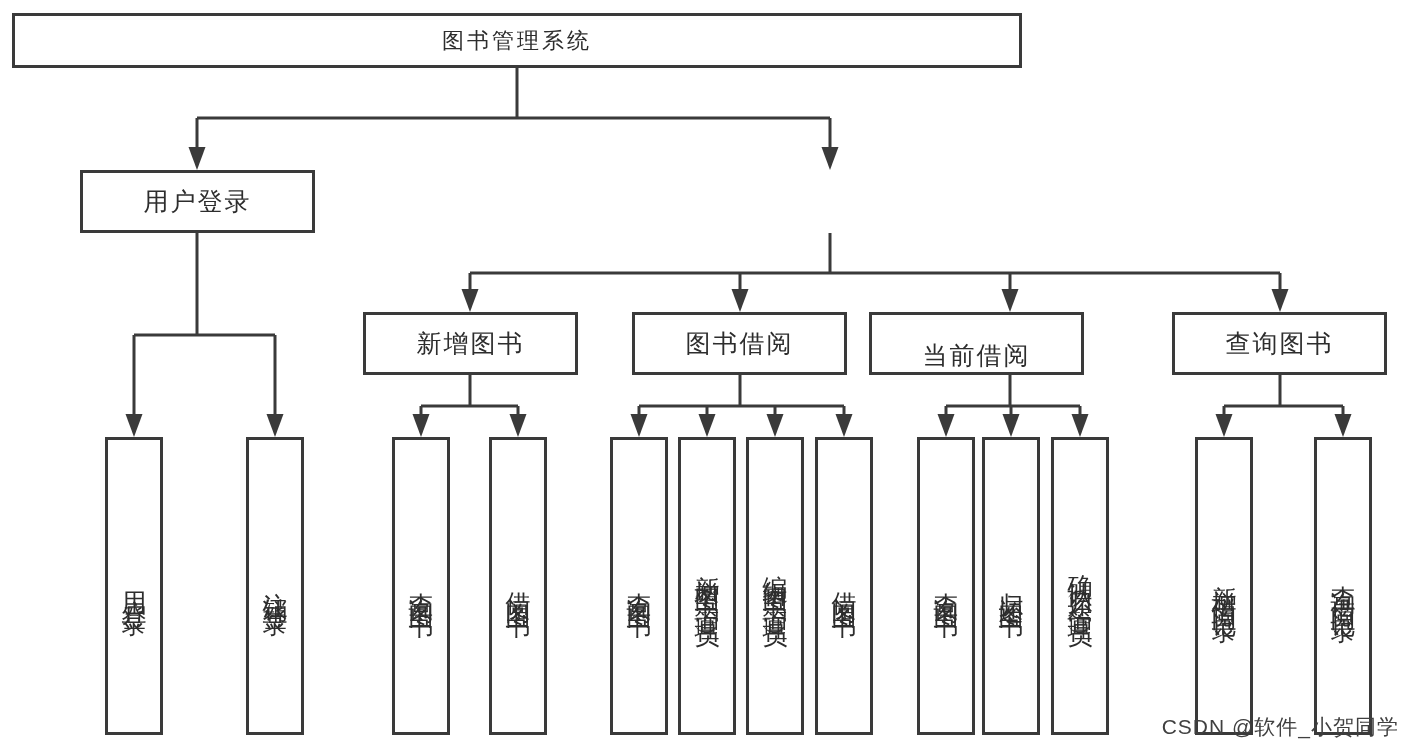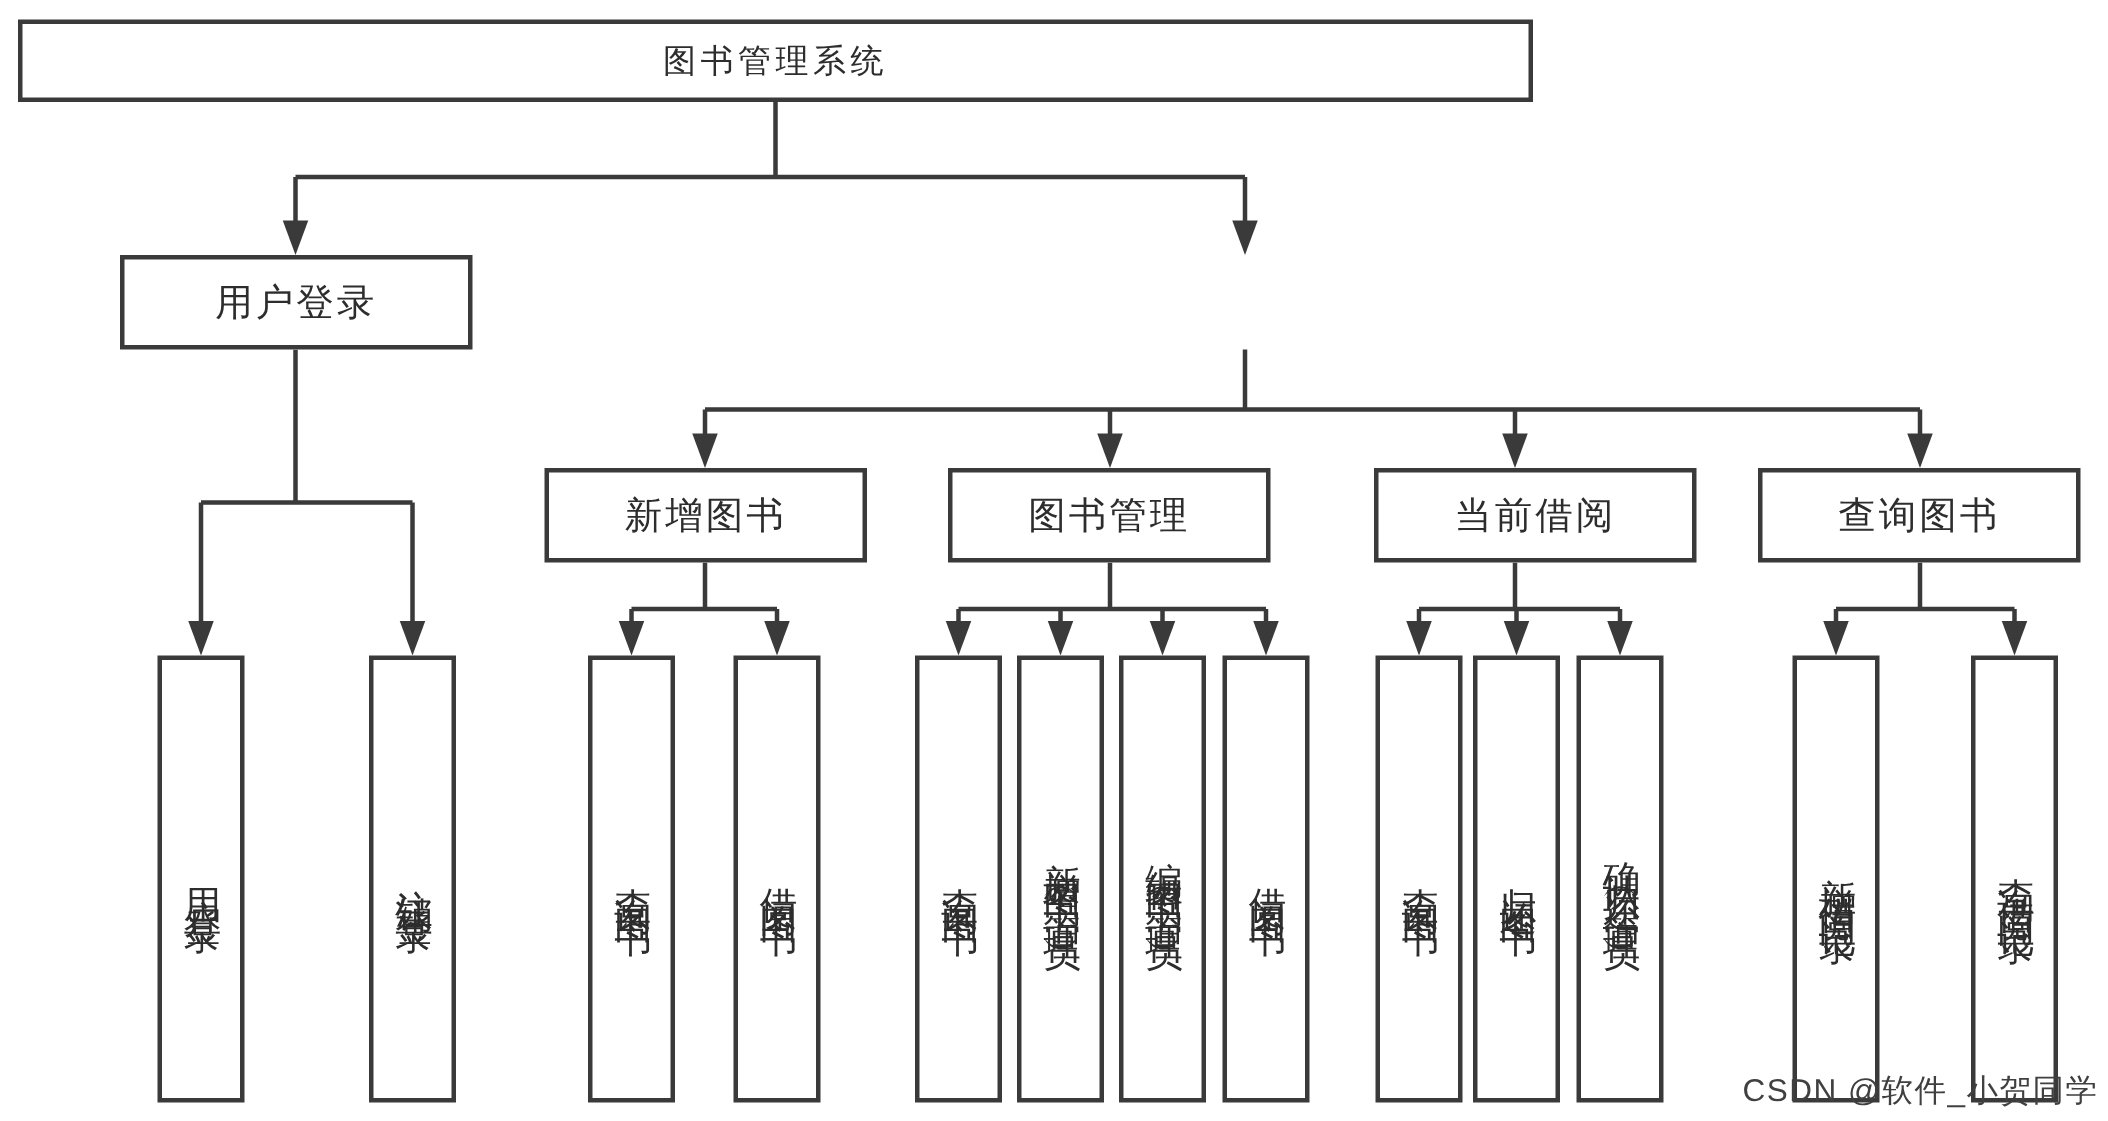--- a/index.html
+++ b/index.html
@@ -104,23 +104,23 @@
   </div>
 
   <div class="node node-h lvl lvl1" style="left:80px;">
     <span>用户登录</span>
   </div>
 
   <div class="node node-h lvl lvl2" style="left:363px;">
     <span>新增图书</span>
   </div>
   <div class="node node-h lvl lvl2" style="left:632px;">
-    <span>图书管理</span>
+    <span>图书借阅</span>
   </div>
-  <div class="node node-h lvl lvl2" style="left:916px;">
+  <div class="node node-h lvl lvl2" style="left:869px;align-items:flex-end;">
     <span>当前借阅</span>
   </div>
   <div class="node node-h lvl lvl2" style="left:1172px;">
     <span>查询图书</span>
   </div>
 
   <div class="node leaf" style="left:105px;">
     <span>用户登录</span>
   </div>
   <div class="node leaf" style="left:246px;">

